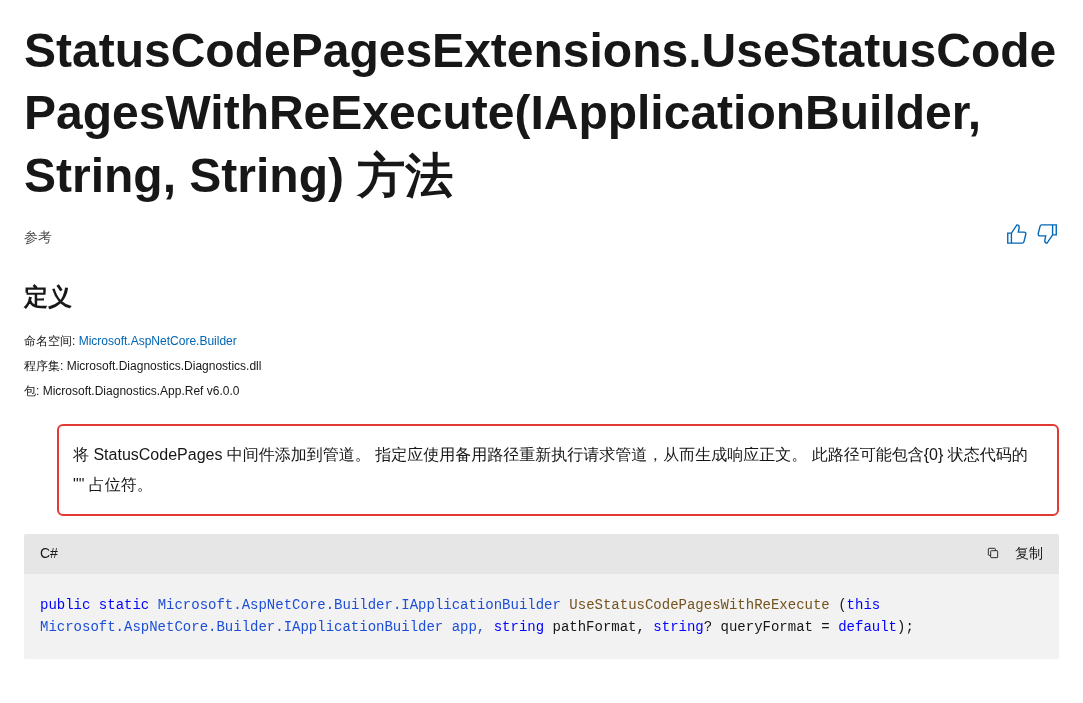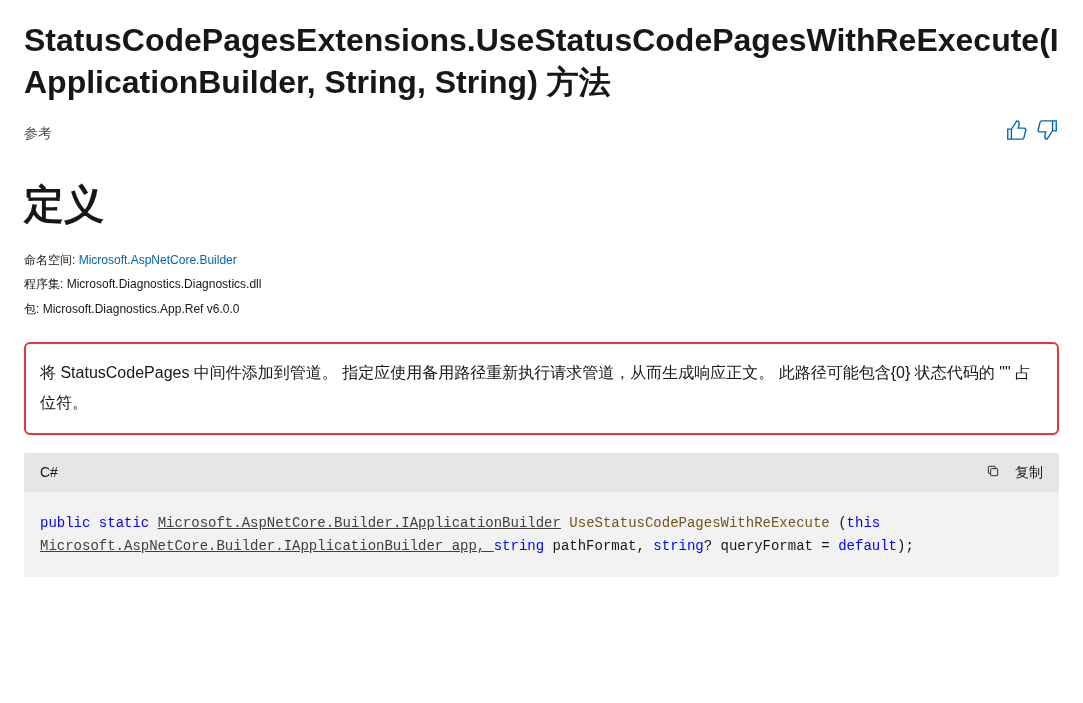--- a/index.html
+++ b/index.html
@@ -8,21 +8,21 @@
       box-sizing: border-box;
     }
     body {
       font-family: "Segoe UI", "Microsoft YaHei", -apple-system, sans-serif;
       background: #fff;
       color: #171717;
       padding: 20px 24px;
       line-height: 1.4;
     }
     .page-title {
-      font-size: 32px;
+      font-size: 48px;
       font-weight: 600;
       line-height: 1.3;
       margin-bottom: 16px;
       word-break: break-word;
     }
     .subtitle-row {
       display: flex;
       justify-content: space-between;
       align-items: center;
       margin-bottom: 28px;
@@ -37,21 +37,21 @@
     }
     .feedback-icons svg {
       width: 22px;
       height: 22px;
       cursor: pointer;
       stroke: #0067b8;
       fill: none;
       stroke-width: 1.5;
     }
     .section-heading {
-      font-size: 40px;
+      font-size: 24px;
       font-weight: 600;
       margin-bottom: 20px;
     }
     .meta-row {
       font-size: 12px;
       margin-bottom: 8px;
       color: #171717;
     }
     .meta-label {
       color: #171717;
@@ -62,20 +62,21 @@
     }
     .highlight-box {
       border: 2px solid #e53935;
       border-radius: 6px;
       padding: 14px 14px;
       margin-top: 24px;
       margin-bottom: 18px;
       font-size: 16px;
       line-height: 1.9;
       color: #171717;
+      margin-left: 33px;
     }
     .code-block {
       background: #f2f2f2;
       border-radius: 2px;
       overflow: hidden;
     }
     .code-header {
       display: flex;
       justify-content: space-between;
       align-items: center;
@@ -106,21 +107,21 @@
     }
     .code-body {
       padding: 20px 16px;
       font-family: Consolas, "Courier New", monospace;
       font-size: 14px;
       line-height: 1.6;
       white-space: pre-wrap;
       word-break: break-word;
     }
     .kw { color: #0000ff; }
-    .type { color: #404040; text-decoration: underline; }
+    .type { color: #1d4ed8; }
     .method { color: #74531f; }
     .def { color: #0000ff; }
   </style>
 </head>
 <body>
 
 <h1 class="page-title">
   <span>StatusCodePagesExtensions.UseStatusCodePagesWithReExecute(IApplicationBuilder, String, String) </span><span>方法</span>
 </h1>
 

